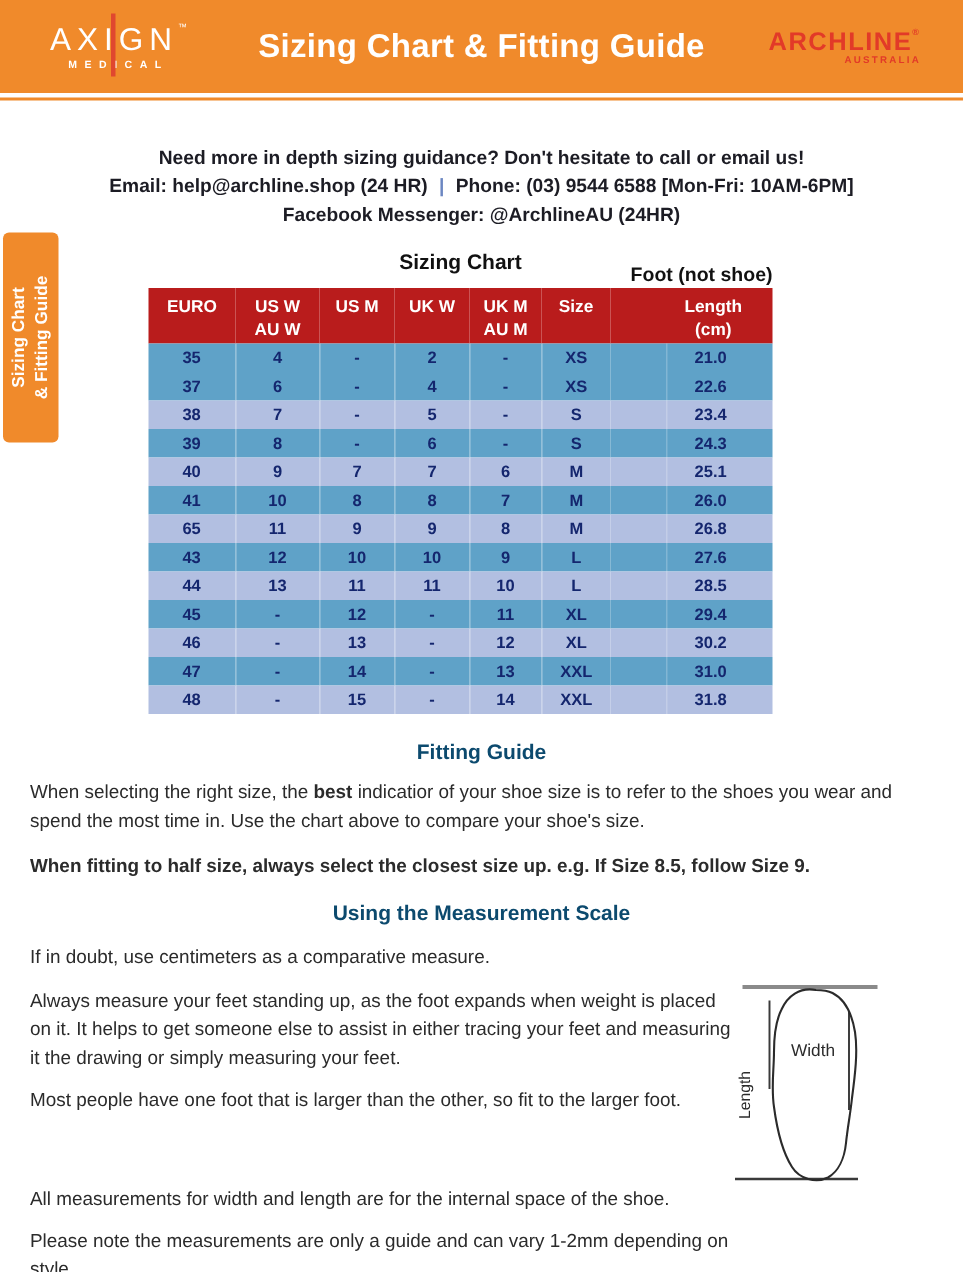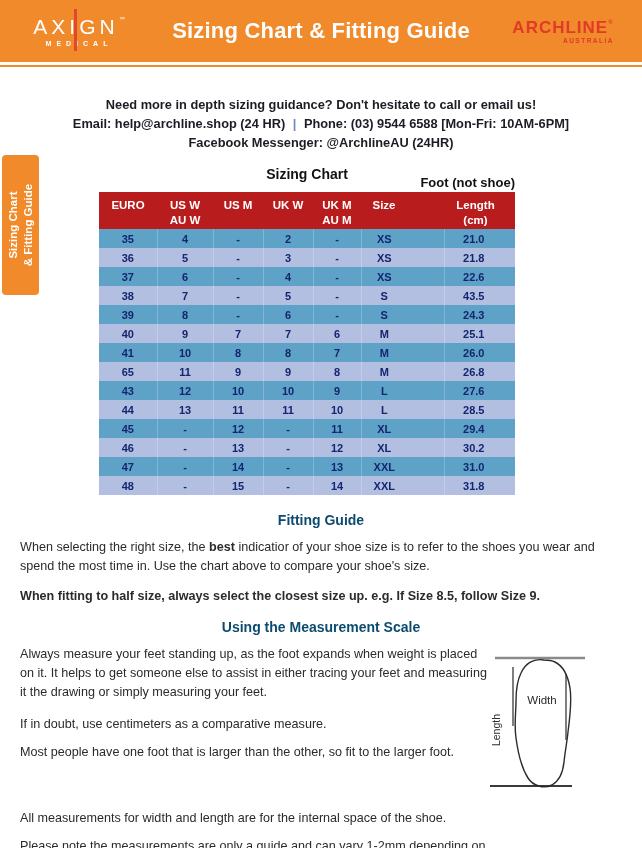--- a/index.html
+++ b/index.html
@@ -181,49 +181,39 @@
           <tr class="row-a">
             <td>35</td>
             <td>4</td>
             <td>-</td>
             <td>2</td>
             <td>-</td>
             <td>XS</td>
             <td class="spacer-col"></td>
             <td class="len-col">21.0</td>
           </tr>
-          <tr class="row-b">
-            <td>36</td>
-            <td>5</td>
-            <td>-</td>
-            <td>3</td>
-            <td>-</td>
-            <td>XS</td>
-            <td class="spacer-col"></td>
-            <td class="len-col">21.8</td>
-          </tr>
           <tr class="row-a">
             <td>37</td>
             <td>6</td>
             <td>-</td>
             <td>4</td>
             <td>-</td>
             <td>XS</td>
             <td class="spacer-col"></td>
             <td class="len-col">22.6</td>
           </tr>
           <tr class="row-b">
             <td>38</td>
             <td>7</td>
             <td>-</td>
             <td>5</td>
             <td>-</td>
             <td>S</td>
             <td class="spacer-col"></td>
-            <td class="len-col">43.5</td>
+            <td class="len-col">23.4</td>
           </tr>
           <tr class="row-a">
             <td>39</td>
             <td>8</td>
             <td>-</td>
             <td>6</td>
             <td>-</td>
             <td>S</td>
             <td class="spacer-col"></td>
             <td class="len-col">24.3</td>
@@ -322,22 +312,22 @@
     </table>
   </section>
 
   <h2 class="section-heading h-fitting">Fitting Guide</h2>
   <p class="body-text p-select">
     <span>When selecting the right size, the </span><b>best</b><span> indicatior of your shoe size is to refer to the shoes you wear and spend the most time in. Use the chart above to compare your shoe's size.</span>
   </p>
   <p class="body-text p-half">When fitting to half size, always select the closest size up. e.g. If Size 8.5, follow Size 9.</p>
 
   <h2 class="section-heading h-measure">Using the Measurement Scale</h2>
+  <p class="body-text p-doubt">If in doubt, use centimeters as a comparative measure.</p>
   <p class="body-text p-stand">Always measure your feet standing up, as the foot expands when weight is placed on it. It helps to get someone else to assist in either tracing your feet and measuring it the drawing or simply measuring your feet.</p>
-  <p class="body-text p-doubt">If in doubt, use centimeters as a comparative measure.</p>
   <p class="body-text p-larger">Most people have one foot that is larger than the other, so fit to the larger foot.</p>
   <p class="body-text p-internal">All measurements for width and length are for the internal space of the shoe.</p>
   <p class="body-text p-note">Please note the measurements are only a guide and can vary 1-2mm depending on style.</p>
 
   <svg class="foot-diagram" width="158" height="158" viewBox="0 0 158 158">
     <line x1="9" y1="13" x2="99" y2="13" stroke="#8a8a8a" stroke-width="2.6"></line>
     <line x1="4" y1="141" x2="86" y2="141" stroke="#3a3a3a" stroke-width="1.8"></line>
     <line x1="27" y1="22" x2="27" y2="81" stroke="#3a3a3a" stroke-width="1.3"></line>
     <line x1="80" y1="29" x2="80" y2="95" stroke="#3a3a3a" stroke-width="1.3"></line>
     <path d="M58,15 C47,13 39,19 35,28 C31,36 30,46 30,56 C30,68 28,80 30,93

